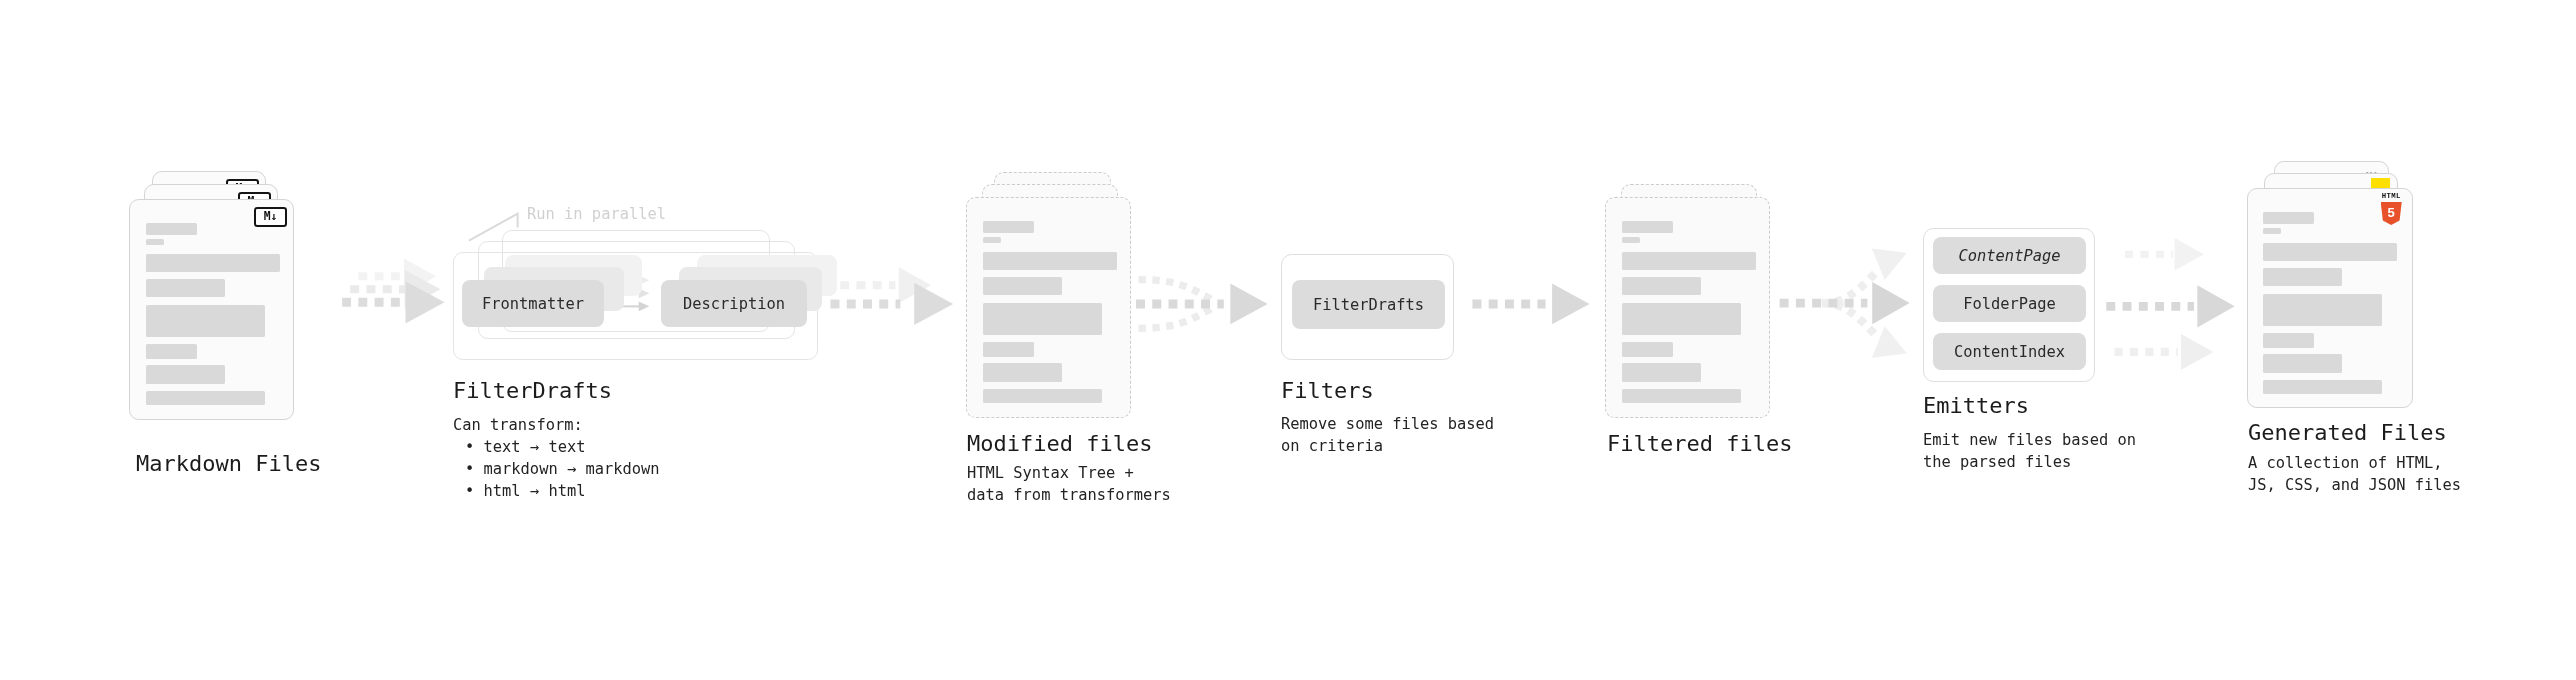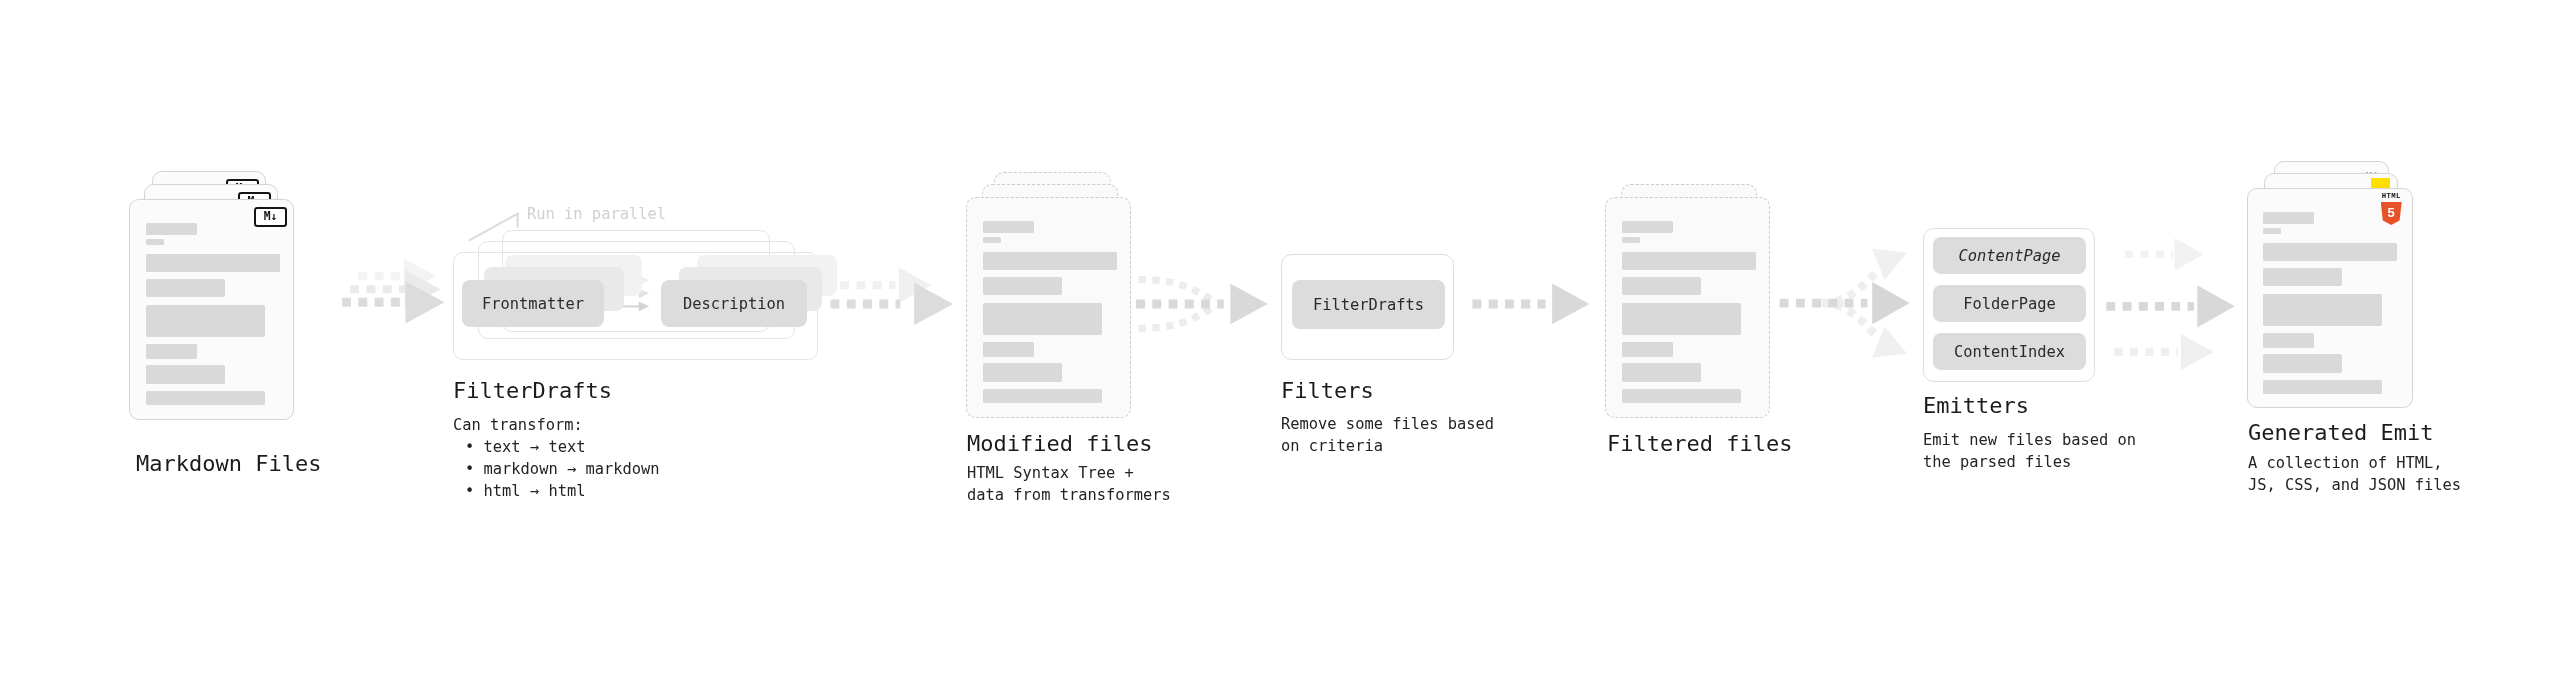--- a/index.html
+++ b/index.html
@@ -218,18 +218,18 @@
           <div class="bar" style="width: 18px; height: 5.7px; margin-top: 4.1px;"></div>
           <div class="bar" style="width: 134px; height: 18px; margin-top: 9px;"></div>
           <div class="bar" style="width: 79px; height: 18px; margin-top: 7.3px;"></div>
           <div class="bar" style="width: 119px; height: 32.5px; margin-top: 7.3px;"></div>
           <div class="bar" style="width: 51px; height: 14.6px; margin-top: 7.3px;"></div>
           <div class="bar" style="width: 79px; height: 18.7px; margin-top: 6.5px;"></div>
           <div class="bar" style="width: 119px; height: 14.6px; margin-top: 6.5px;"></div>
         </div>
     </div>
   </div>
-  <div class="stage-label" style="left:2248px;top:420px;">Generated Emit</div>
+  <div class="stage-label" style="left:2248px;top:420px;">Generated Files</div>
   <div class="desc" style="left:2248px;top:452px;">A collection of HTML,
 JS, CSS, and JSON files</div>
 
 </div>
 
 
 </body></html>

